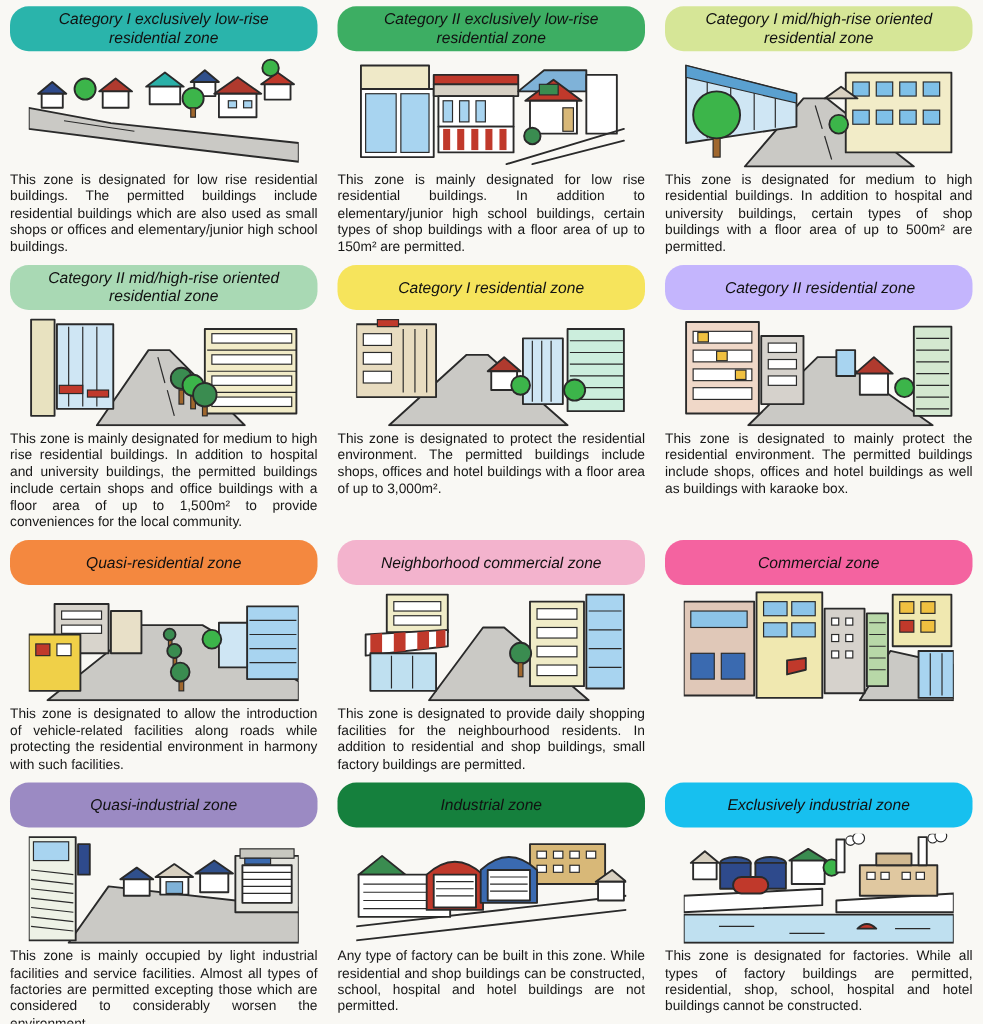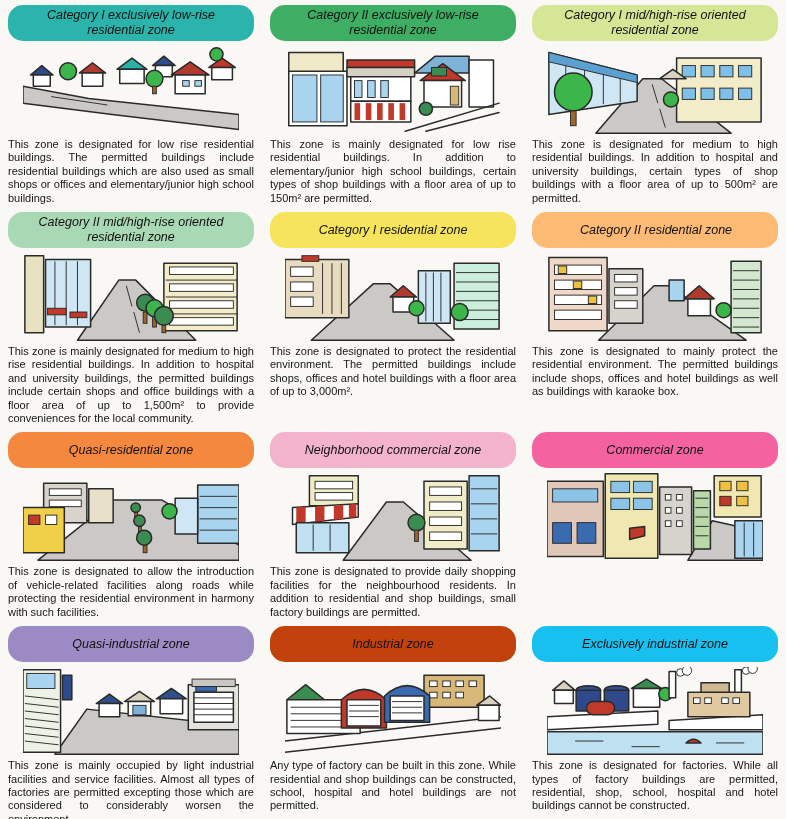--- a/index.html
+++ b/index.html
@@ -215,21 +215,21 @@
           <line class="thin" x1="182" y1="60" x2="228" y2="60"></line>
           <line class="thin" x1="182" y1="70" x2="228" y2="70"></line>
     <circle class="ln" cx="140" cy="58" r="8" fill="#3cb54a"></circle>
     <circle class="ln" cx="186" cy="62" r="9" fill="#3cb54a"></circle>
   </svg>
       </div>
     <p class="desc">This zone is designated to protect the residential environment. The permitted buildings include shops, offices and hotel buildings with a floor area of up to 3,000m².</p>
   </section>
 
   <section class="cell">
-    <header class="pill" style="background: #fdba74; padding-left: 12px;">
+    <header class="pill" style="background: #c4b5fd; padding-left: 12px;">
       <span class="title">Category II residential zone</span>
     </header>
     <div class="art">
         <svg viewBox="0 0 230 92">
     <polygon class="ln" points="55,92 114,34 130,34 212,92" fill="#cac9c5"></polygon>
     <rect class="ln" x="2" y="4" width="62" height="78" fill="#f0d8c8"></rect>
     <rect class="thin" x="8" y="12" width="50" height="10" fill="#fff"></rect>
           <rect class="thin" x="8" y="28" width="50" height="10" fill="#fff"></rect>
           <rect class="thin" x="8" y="44" width="50" height="10" fill="#fff"></rect>
           <rect class="thin" x="8" y="60" width="50" height="10" fill="#fff"></rect>
@@ -397,21 +397,21 @@
           <line class="thin" x1="182" y1="38" x2="224" y2="38"></line>
           <line class="thin" x1="182" y1="44" x2="224" y2="44"></line>
           <line class="thin" x1="182" y1="50" x2="224" y2="50"></line>
     <rect class="thin" x="184" y="20" width="22" height="5" fill="#3a6ab0"></rect>
   </svg>
       </div>
     <p class="desc">This zone is mainly occupied by light industrial facilities and service facilities. Almost all types of factories are permitted excepting those which are considered to considerably worsen the environment.</p>
   </section>
 
   <section class="cell">
-    <header class="pill" style="background: #c2410c;">
+    <header class="pill" style="background: #15803d;">
       <span class="title">Industrial zone</span>
     </header>
     <div class="art">
         <svg viewBox="0 0 230 92">
     <line class="ln" x1="0" y1="78" x2="230" y2="52"></line>
     <line class="ln" x1="0" y1="90" x2="230" y2="64"></line>
     <rect class="ln" x="148" y="8" width="64" height="34" fill="#d8b878"></rect>
     <rect class="thin" x="154" y="14" width="8" height="6" fill="#fff"></rect>
           <rect class="thin" x="168" y="14" width="8" height="6" fill="#fff"></rect>
           <rect class="thin" x="182" y="14" width="8" height="6" fill="#fff"></rect>

